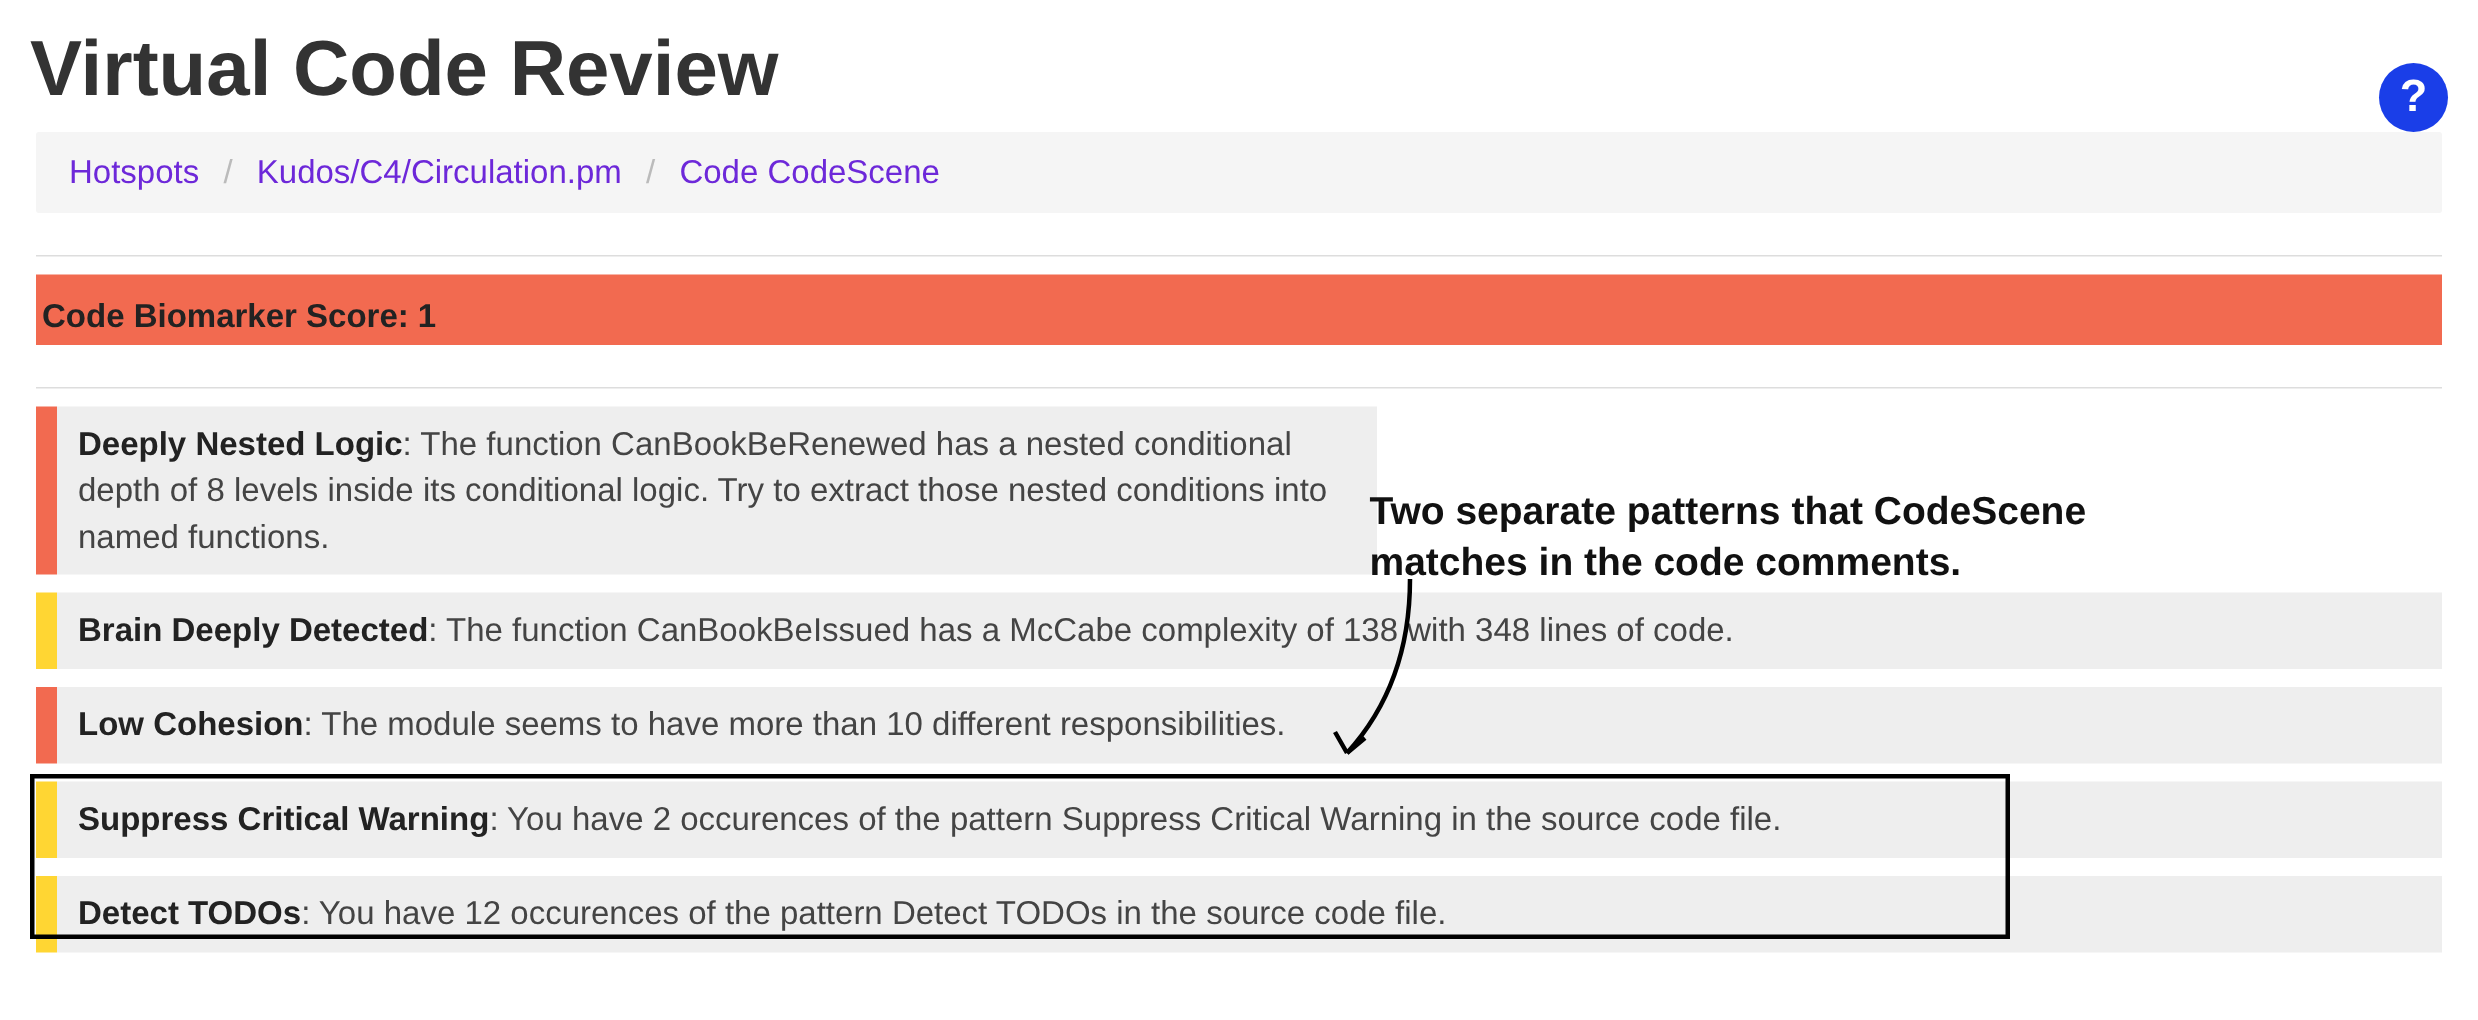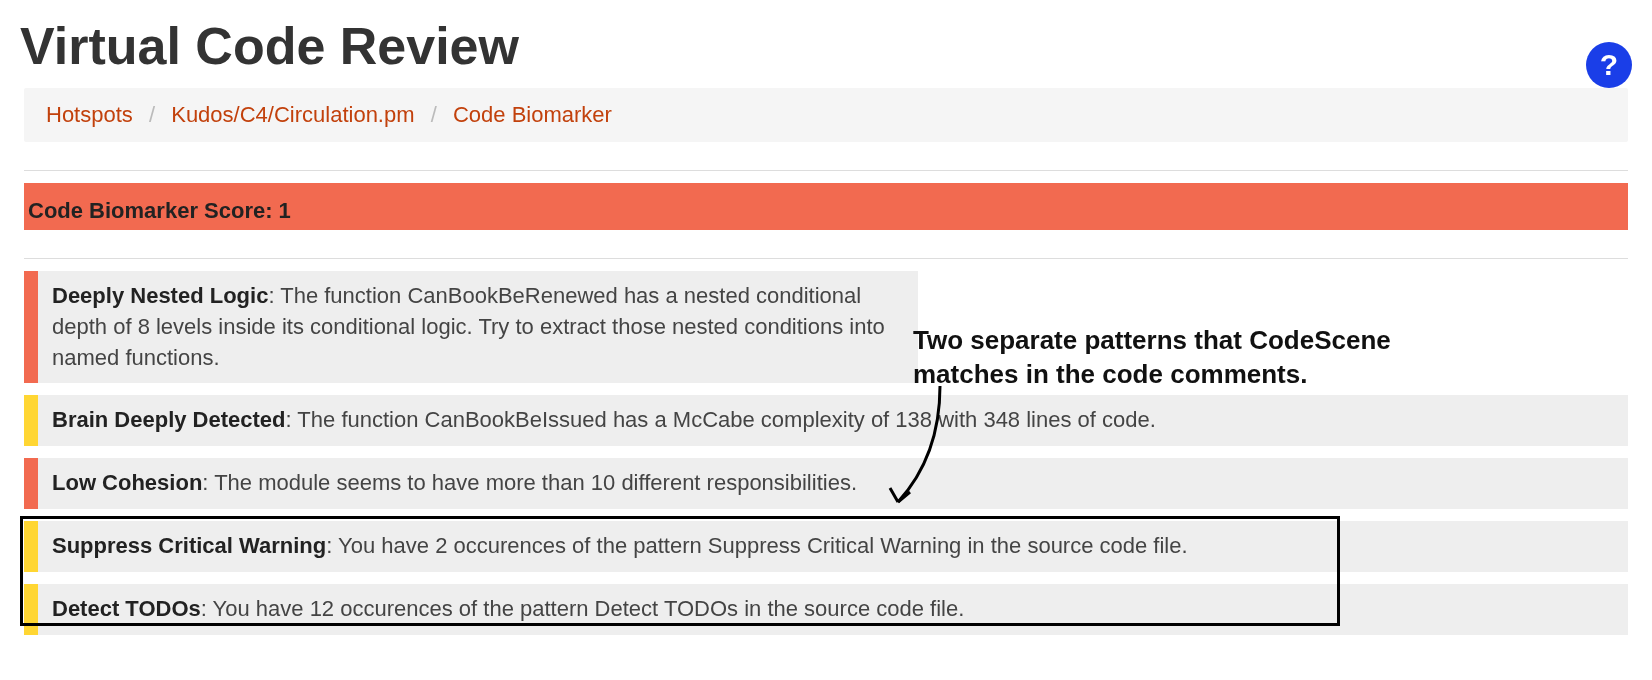--- a/index.html
+++ b/index.html
@@ -37,21 +37,21 @@
   }
   .breadcrumb {
     background: #f5f5f5;
     padding: 14px 22px;
     font-size: 22px;
     border-radius: 2px;
     margin-left: 4px;
     margin-right: 4px;
   }
   .breadcrumb a {
-    color: #c2410c;
+    color: #6d28d9;
     text-decoration: none;
     cursor: pointer;
   }
   .breadcrumb .sep {
     color: #bbb;
     padding: 0 10px;
   }
   hr.divider {
     border: none;
     border-top: 1px solid #ddd;
@@ -121,21 +121,21 @@
   <div class="header-row">
     <h1 class="page-title">Virtual Code Review</h1>
     <div class="help-circle">?</div>
   </div>
 
   <div class="breadcrumb">
     <a>Hotspots</a>
     <span class="sep">/</span>
     <a>Kudos/C4/Circulation.pm</a>
     <span class="sep">/</span>
-    <a>Code Biomarker</a>
+    <a>Code CodeScene</a>
   </div>
 
   <hr class="divider">
 
   <div class="score-bar">
     <span>Code Biomarker Score:</span>
     <span>1</span>
   </div>
 
   <hr class="divider">

